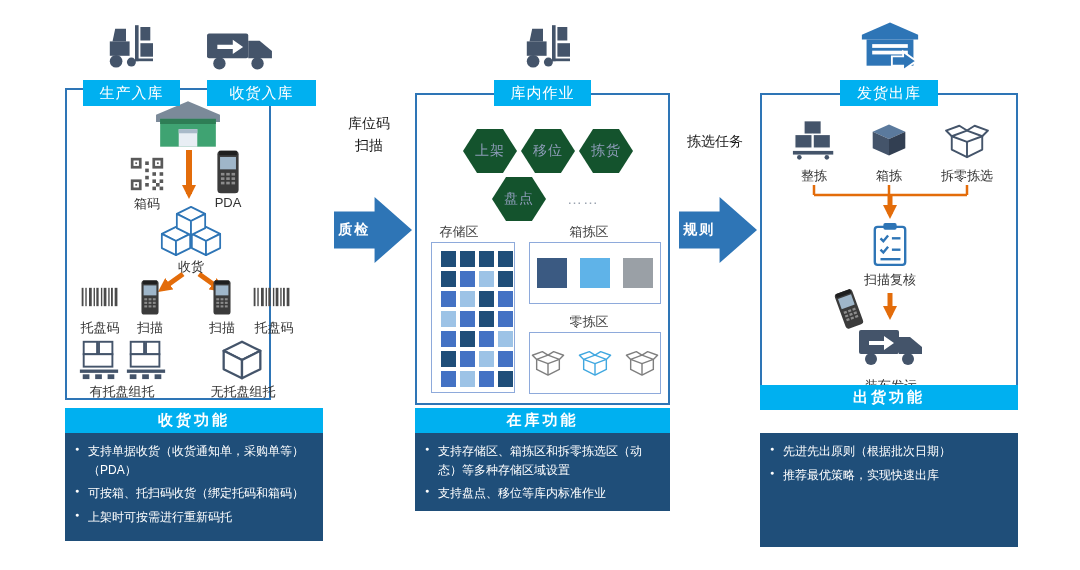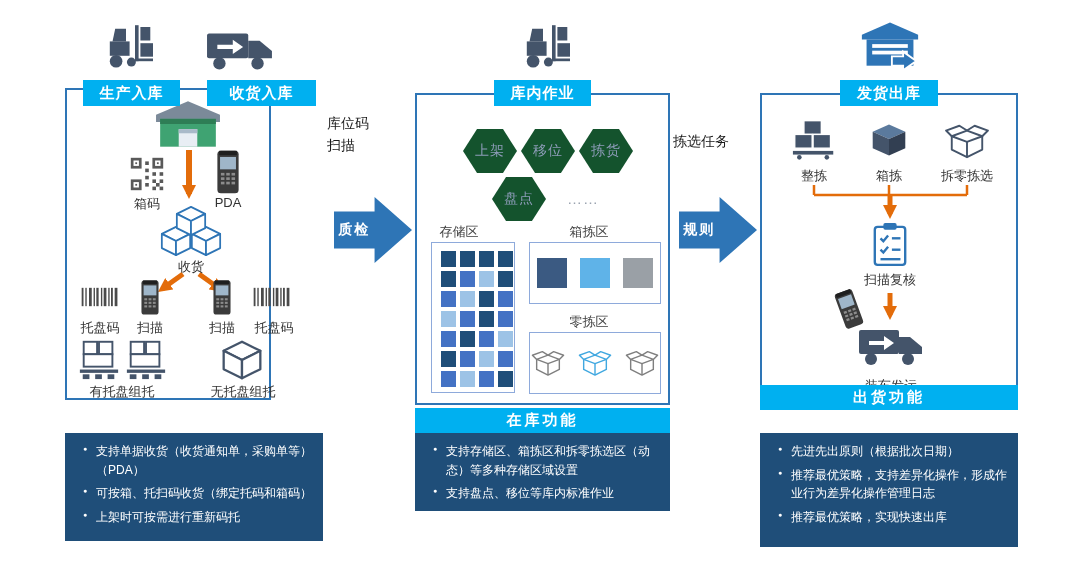--- a/index.html
+++ b/index.html
@@ -1,40 +1,40 @@
 <!DOCTYPE html>
 <html><head>
 <meta charset="utf-8">
 <style>
   * { margin:0; padding:0; box-sizing:border-box; }
   body { font-family:"Liberation Sans","DejaVu Sans",sans-serif; background:#fff; }
   .stage { position:relative; width:1080px; height:570px; background:#fff; overflow:hidden; }
   .ic { position:absolute; }
   .ov { position:absolute; left:0; top:0; width:100%; height:100%; pointer-events:none; }
-  .tag { position:absolute; z-index:4; background:#00b0f0; color:#fff; font-size:15px; font-weight:bold;
+  .tag { position:absolute; z-index:4; background:#00b0f0; color:#fff; font-size:15px; font-weight:normal;
          display:flex; align-items:center; justify-content:center; letter-spacing:1px; }
   .panel { position:absolute; border:2px solid #2e75b6; background:#fff; }
   .ftitle { position:absolute; background:#00b0f0; color:#fff; font-size:15px; font-weight:bold;
             display:flex; align-items:center; justify-content:center; letter-spacing:3px; }
-  .fbody { position:absolute; background:#1f4e79; color:#fff; padding:9px 10px 5px 18px; }
+  .fbody { position:absolute; background:#1f4e79; color:#fff; padding:9px 10px 5px 10px; }
   .fbody ul { list-style:none; }
   .fbody li { position:relative; font-size:12px; line-height:1.55; padding-left:13px; margin-bottom:5px; }
   .fbody li::before { content:"●"; position:absolute; left:0; top:2px; font-size:7px; }
   .lbl { position:absolute; transform:translateX(-50%); font-size:13px; color:#333;
          white-space:nowrap; text-align:right; }
   .zl { color:#404040; }
   .hex { position:absolute; width:54px; height:44px; background:#14532d;
          clip-path:polygon(26% 0,74% 0,100% 50%,74% 100%,26% 100%,0 50%);
          display:flex; align-items:center; justify-content:center; font-size:14px; color:#8d9cb8; letter-spacing:1px; }
   .hexdots { position:absolute; font-size:15px; color:#9aa3b0; letter-spacing:1px; }
   .zone { position:absolute; border:1px solid #8eaadb; background:#fff; }
   .sgrid { display:grid; grid-template-columns:repeat(4,15px); grid-auto-rows:16px; gap:4px; padding:8px 0 0 9px; }
   .bsq { width:30px; height:30px; }
   .zrow { display:flex; align-items:center; justify-content:center; gap:13px; }
-  .flow-label { position:absolute; text-align:left; font-size:14px; color:#1a1a1a; line-height:1.6; }
+  .flow-label { position:absolute; text-align:center; font-size:14px; color:#1a1a1a; line-height:1.6; }
   .flow-label span { display:block; }
   .big-arrow { position:absolute; width:78px; height:66px; background:#2e75b6;
                clip-path:polygon(0 22%,52% 22%,52% 0,100% 50%,52% 100%,52% 78%,0 78%); }
   .ba-text { position:absolute; left:0; top:0; width:52%; height:100%; display:flex; align-items:center;
              justify-content:center; color:#ffffff; font-size:14px; font-weight:bold; letter-spacing:2px; }
 </style>
 </head>
 <body>
 
 <svg width="0" height="0" style="position:absolute" aria-hidden="true">
@@ -255,20 +255,23 @@
       </svg>
     <svg class="ic" style="left:57px;top:247px;width:44px;height:44px;color:#44546a">
         <use href="#i-pallet"></use>
       </svg>
     <div class="lbl" style="left:55px;top:293px">有托盘组托</div>
     <svg class="ic" style="left:152px;top:248px;width:46px;height:44px;color:#44546a">
         <use href="#i-cube"></use>
       </svg>
     <div class="lbl" style="left:176px;top:293px">无托盘组托</div>
   </div>
+  <div class="ftitle" style="left:65px;top:408px;width:258px;height:25px">
+      <span>收货功能</span>
+    </div>
   <div class="fbody" style="left:65px;top:433px;width:258px;height:108px">
     <ul>
         <li>支持单据收货（收货通知单，采购单等）（PDA）</li>
         <li>可按箱、托扫码收货（绑定托码和箱码）</li>
         <li>上架时可按需进行重新码托</li>
       </ul>
   </div>
 
   <div class="flow-label" style="left:327px;top:112px;width:84px">
     <span>库位码</span>
@@ -396,18 +399,17 @@
         <use href="#i-truck"></use>
       </svg>
     <div class="lbl" style="left:129px;top:282px">装车发运</div>
   </div>
   <div class="ftitle" style="left:760px;top:385px;width:258px;height:25px">
       <span>出货功能</span>
     </div>
   <div class="fbody" style="left:760px;top:433px;width:258px;height:114px">
     <ul>
         <li>先进先出原则（根据批次日期）</li>
-        <li>推荐最优策略，支持差异化操作，形成作业行为差异化操作管理日志</li>
         <li>推荐最优策略，实现快速出库</li>
       </ul>
   </div>
 
 </div>
 
 </body></html>

